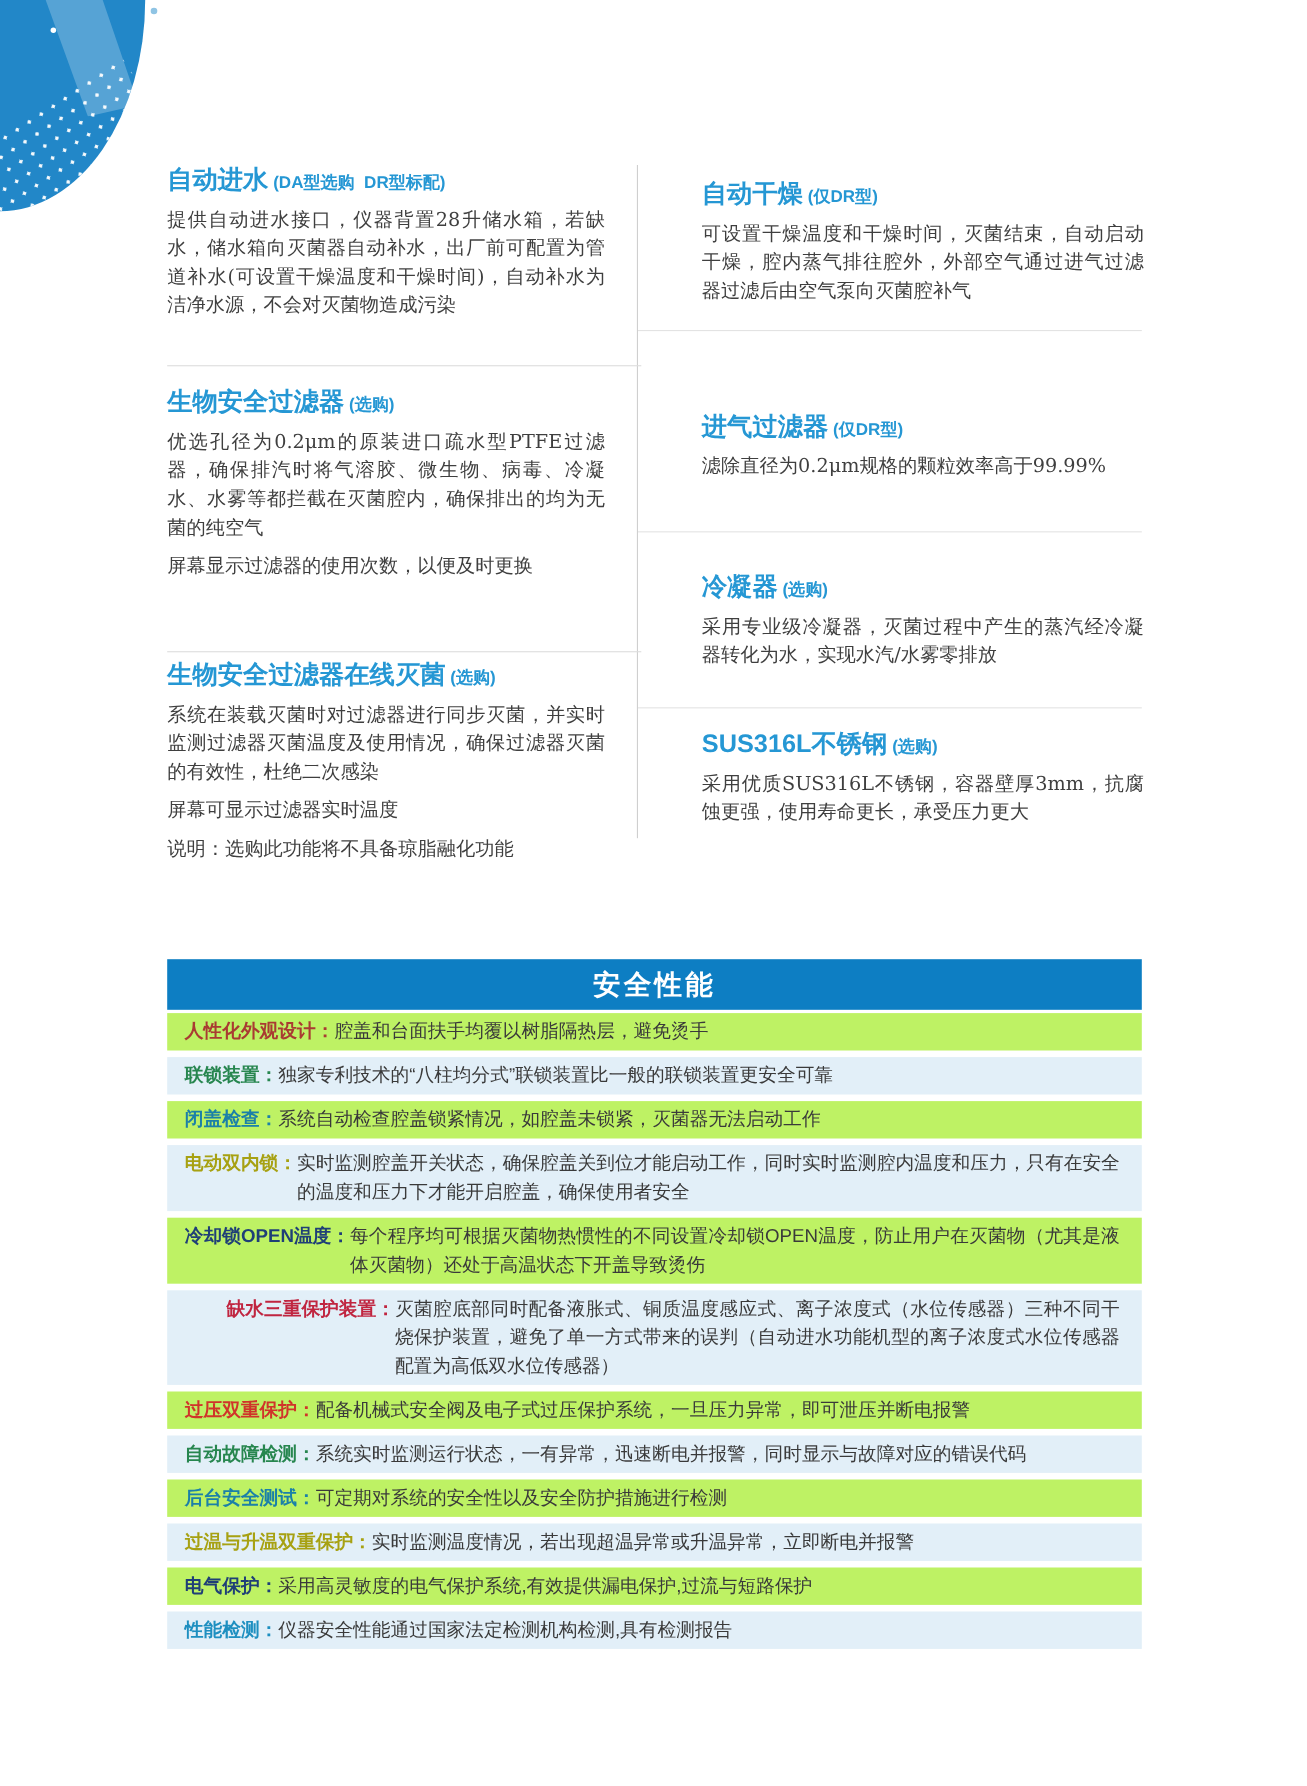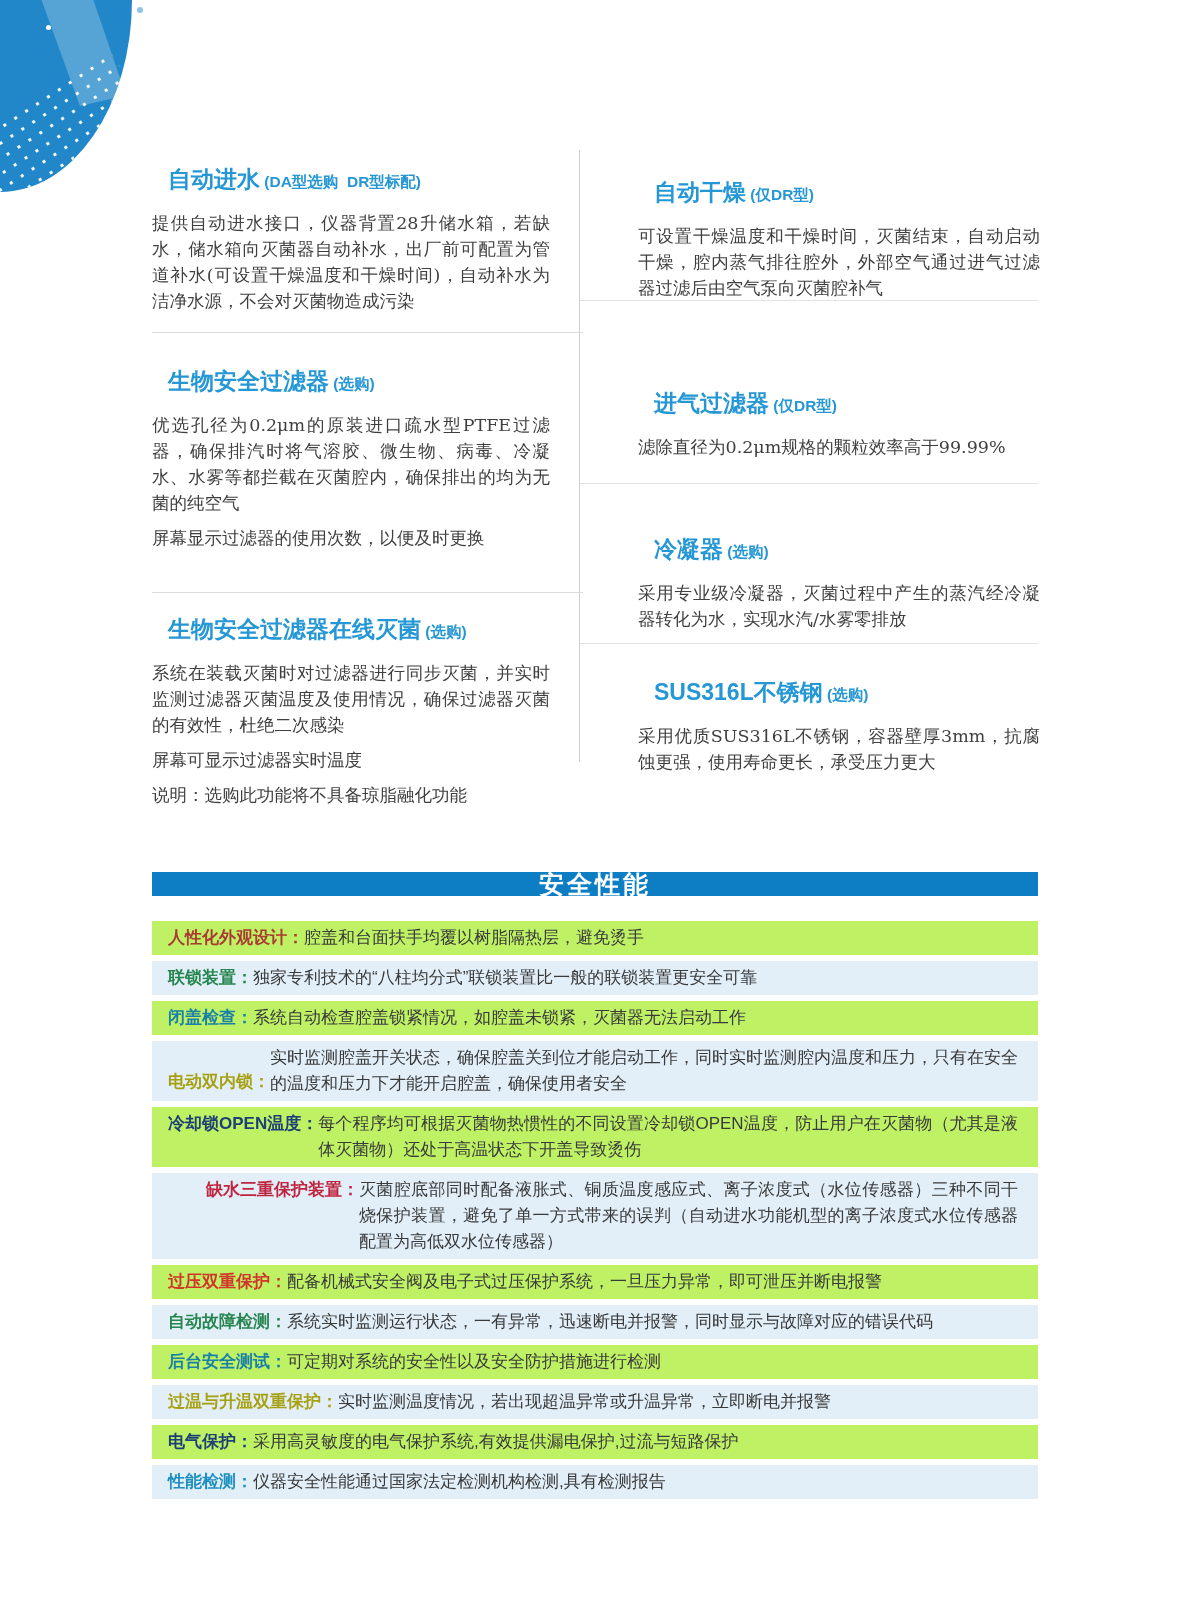--- a/index.html
+++ b/index.html
@@ -48,38 +48,38 @@
   .sep-r1{left:580px;top:300px;width:458px;background:#e3e3e3;}
   .sep-r2{left:580px;top:483px;width:458px;background:#e3e3e3;}
   .sep-r3{left:580px;top:643px;width:458px;background:#e3e3e3;}
 
   .feat{position:absolute;}
   .feat-left{left:152px;width:398px;}
   .feat-right{left:638px;width:402px;}
   .pos-l0{top:150px;} .pos-l1{top:352px;} .pos-l2{top:600px;}
   .pos-r0{top:163px;} .pos-r1{top:374px;} .pos-r2{top:520px;} .pos-r3{top:663px;}
 
-  .feat h3{margin:16px;line-height:1.2;}
+  .feat h3{margin:0;line-height:1.2;}
   .feat-title{
     color:var(--heading-blue);font-size:23px;font-weight:bold;
     font-family:"Liberation Sans", sans-serif;
   }
   .feat-tag{
     color:var(--heading-blue);font-size:15.5px;font-weight:bold;
     white-space:pre-wrap;
   }
   .feat-body{
     margin:9px 0 0 0;
     font-family:"DejaVu Serif", serif;
     font-size:17.5px;line-height:26px;color:var(--body-text);
     text-align:justify;
   }
   
   .banner{
-    position:absolute;left:152px;top:872px;width:886px;height:24px;
+    position:absolute;left:152px;top:872px;width:886px;height:46px;
     background:var(--banner-blue);
     display:flex;align-items:center;justify-content:center;
   }
   .banner span{
     color:#ffffff;font-size:25px;font-weight:bold;letter-spacing:3px;
   }
   #safety-rows{position:absolute;left:152px;top:921px;width:886px;}
   .srow{
     display:flex;align-items:flex-start;
     padding:4px 20px 4px 16px;margin-bottom:6px;
@@ -120,21 +120,21 @@
       </div>
       <div class="srow shaded">
         <span class="srow-label" style="color: rgb(39, 134, 79);">联锁装置：</span>
         <span class="srow-text">独家专利技术的“八柱均分式”联锁装置比一般的联锁装置更安全可靠</span>
       </div>
       <div class="srow">
         <span class="srow-label" style="color: rgb(27, 128, 168);">闭盖检查：</span>
         <span class="srow-text">系统自动检查腔盖锁紧情况，如腔盖未锁紧，灭菌器无法启动工作</span>
       </div>
       <div class="srow shaded">
-        <span class="srow-label" style="color: rgb(167, 161, 18); margin-top: 24px;">电动双内锁：</span>
+        <span class="srow-label" style="color: rgb(167, 161, 18);">电动双内锁：</span>
         <span class="srow-text">实时监测腔盖开关状态，确保腔盖关到位才能启动工作，同时实时监测腔内温度和压力，只有在安全的温度和压力下才能开启腔盖，确保使用者安全</span>
       </div>
       <div class="srow">
         <span class="srow-label" style="color: rgb(31, 63, 119);">冷却锁OPEN温度：</span>
         <span class="srow-text">每个程序均可根据灭菌物热惯性的不同设置冷却锁OPEN温度，防止用户在灭菌物（尤其是液体灭菌物）还处于高温状态下开盖导致烫伤</span>
       </div>
       <div class="srow shaded">
         <span class="srow-label" style="color: rgb(192, 37, 64); padding-left: 38px;">缺水三重保护装置：</span>
         <span class="srow-text">灭菌腔底部同时配备液胀式、铜质温度感应式、离子浓度式（水位传感器）三种不同干烧保护装置，避免了单一方式带来的误判（自动进水功能机型的离子浓度式水位传感器配置为高低双水位传感器）</span>
       </div>

